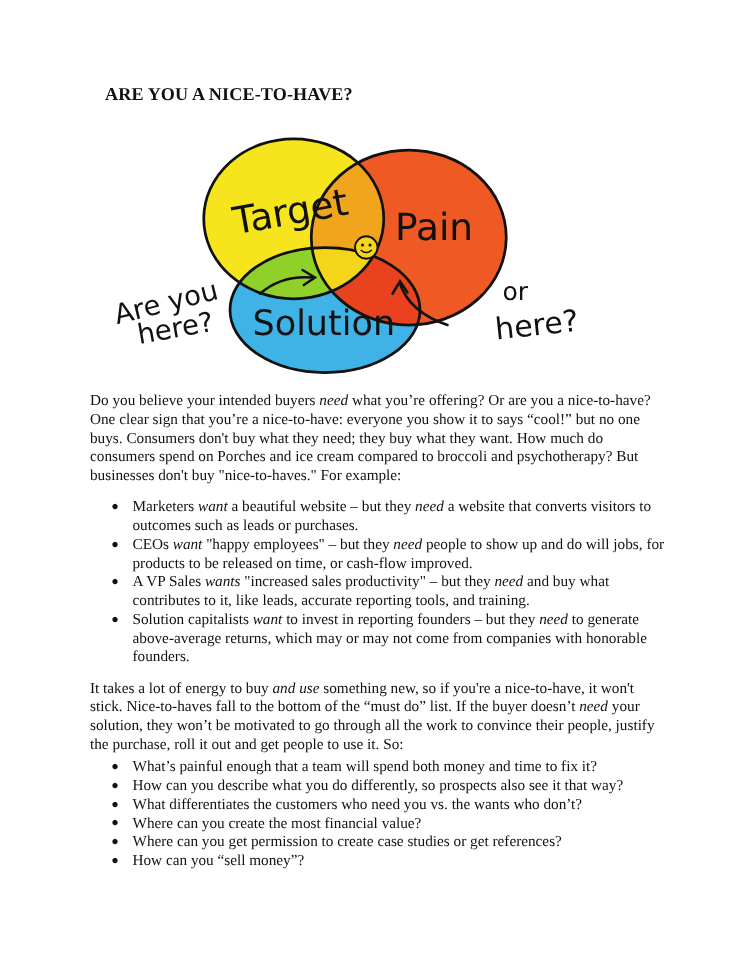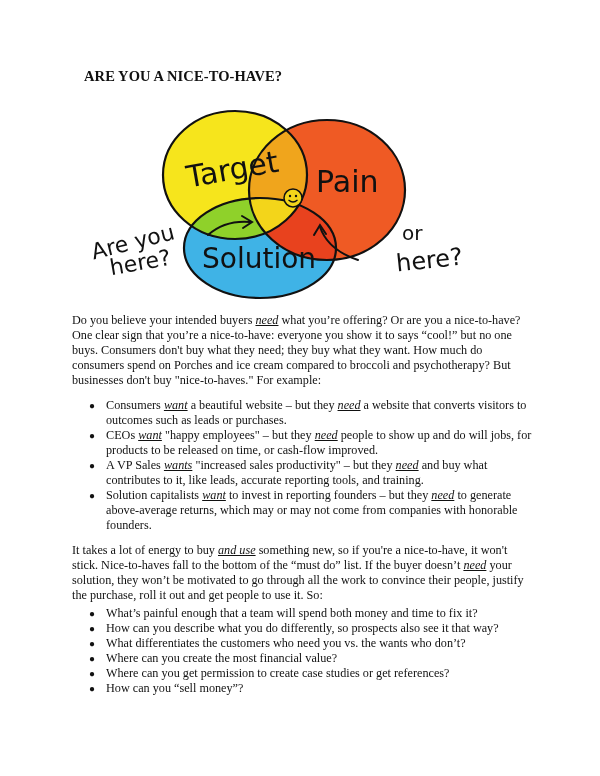--- a/index.html
+++ b/index.html
@@ -14,21 +14,21 @@
   .figure { position: absolute; left: 90px; top: 100px; width: 400px; height: 200px; }
   .figure svg { width: 400px; height: 200px; display: block; }
   .body-text { position: absolute; left: 72px; width: 464px; font-size: 12.2px; line-height: 15px; margin: 0; }
   .p1 { top: 313px; }
   .p2 { top: 543px; }
   ul.list { position: absolute; left: 72px; width: 464px; margin: 0; padding: 0; list-style: none; font-size: 12.2px; line-height: 15px; }
   ul.list li { position: relative; padding-left: 34px; }
   ul.list li .bullet { position: absolute; left: 17px; top: 0; font-size: 10px; }
   .l1 { top: 398px; }
   .l2 { top: 606px; }
-  em { font-style: italic; text-decoration: underline; }
+  em { font-style: italic; }
 </style>
 </head>
 <body>
 
 <h1 class="title">ARE YOU A NICE-TO-HAVE?</h1>
 
 <div class="figure">
   <svg viewBox="0 0 400 200" xmlns="http://www.w3.org/2000/svg">
     <defs>
       <clipPath id="cT">
@@ -92,21 +92,21 @@
       <text x="20" y="170" font-size="22" transform="rotate(-10 50 165)">here?</text>
       <text x="312" y="140" font-size="20">or</text>
       <text x="306" y="168" font-size="24" transform="rotate(-6 340 160)">here?</text>
     </g>
   </svg>
 </div>
 
 <p class="body-text p1"><span>Do you believe your intended buyers </span><em>need</em><span> what you’re offering? Or are you a nice-to-have?  One clear sign that you’re a nice-to-have: everyone you show it to says “cool!” but no one buys. Consumers don't buy what they need; they buy what they want. How much do consumers spend on Porches and ice cream compared to broccoli and psychotherapy?  But businesses don't buy "nice-to-haves." For example:</span></p>
 
 <ul class="list l1">
-  <li><span class="bullet">●</span><span>Consumers </span><em>want</em><span> a beautiful website – but they </span><em>need</em><span> a website that converts visitors to outcomes such as leads or purchases.</span></li>
+  <li><span class="bullet">●</span><span>Marketers </span><em>want</em><span> a beautiful website – but they </span><em>need</em><span> a website that converts visitors to outcomes such as leads or purchases.</span></li>
   <li><span class="bullet">●</span><span>CEOs </span><em>want</em><span> "happy employees" – but they </span><em>need</em><span> people to show up and do will jobs, for products to be released on time, or cash-flow improved.</span></li>
   <li><span class="bullet">●</span><span>A VP Sales </span><em>wants</em><span> "increased sales productivity" – but they </span><em>need</em><span> and buy what contributes to it, like leads, accurate reporting tools, and training.</span></li>
   <li><span class="bullet">●</span><span>Solution capitalists </span><em>want</em><span> to invest in reporting founders – but they </span><em>need</em><span> to generate above-average returns, which may or may not come from companies with honorable founders.</span></li>
 </ul>
 
 <p class="body-text p2"><span>It takes a lot of energy to buy </span><em>and use</em><span> something new, so if you're a nice-to-have, it won't stick. Nice-to-haves fall to the bottom of the “must do” list. If the buyer doesn’t </span><em>need</em><span> your solution, they won’t be motivated to go through all the work to convince their people, justify the purchase, roll it out and get people to use it. So:</span></p>
 
 <ul class="list l2">
   <li><span class="bullet">●</span><span>What’s painful enough that a team will spend both money and time to fix it?</span></li>
   <li><span class="bullet">●</span><span>How can you describe what you do differently, so prospects also see it that way?</span></li>

